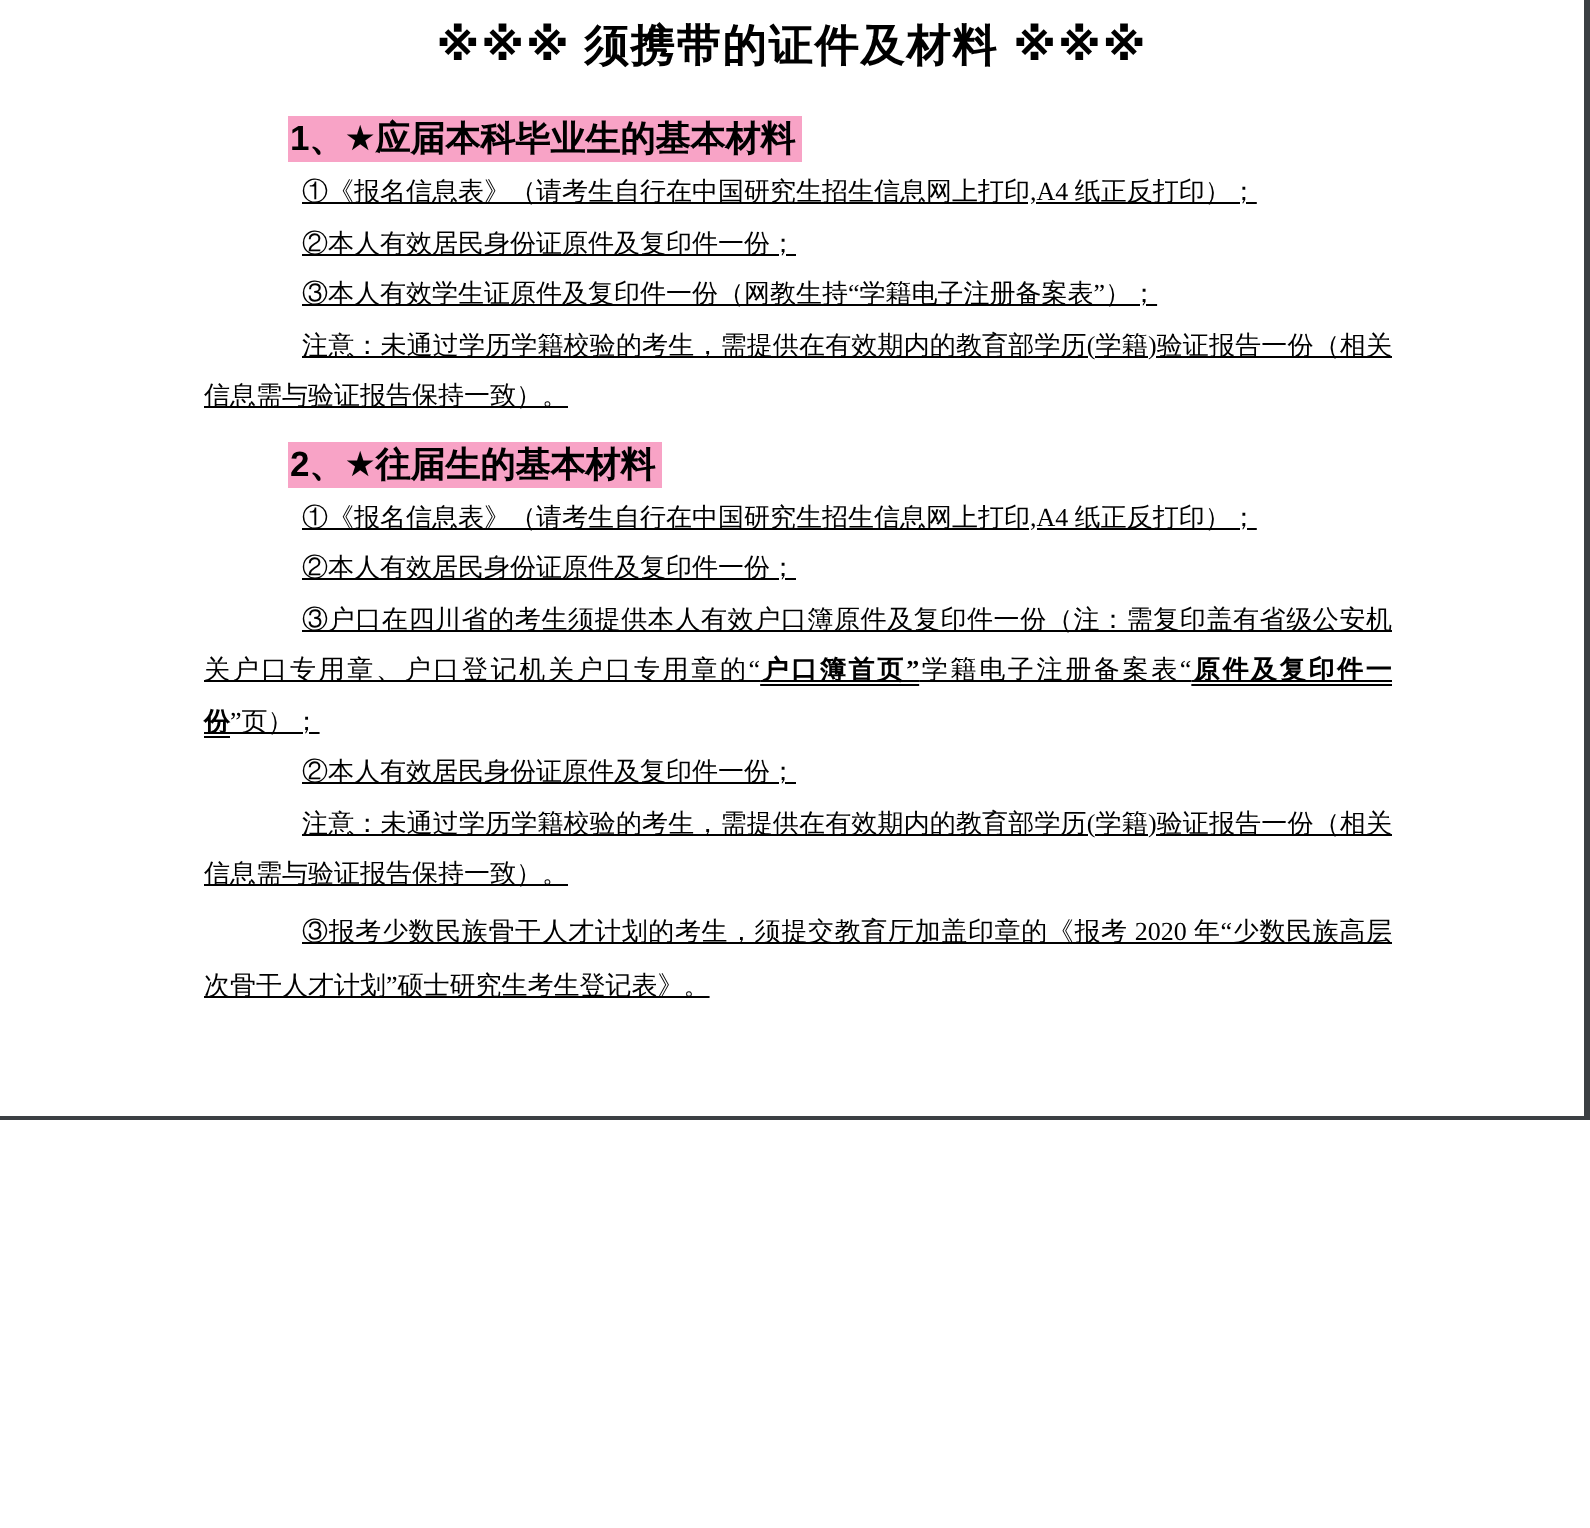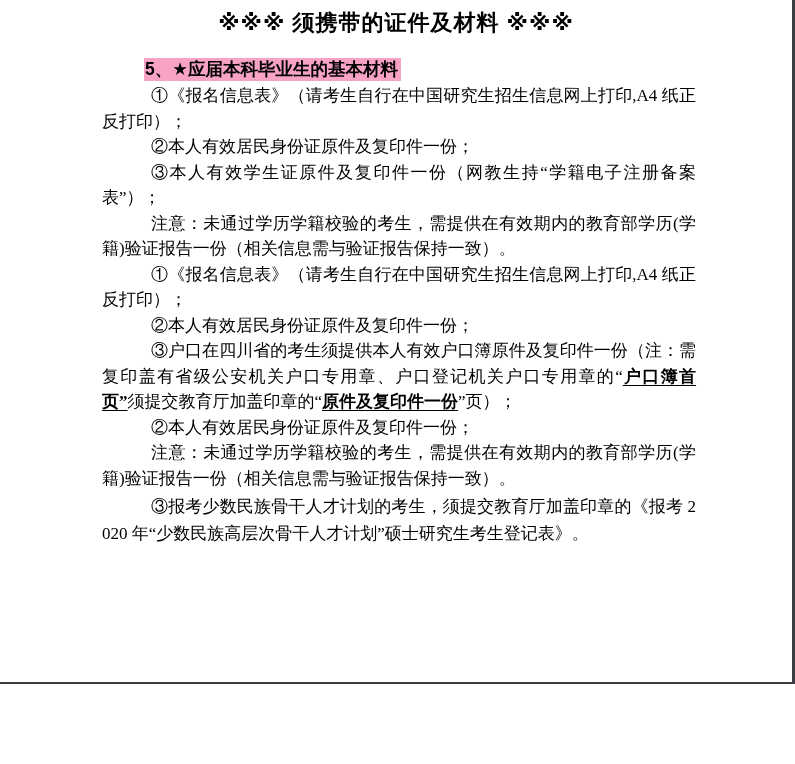--- a/index.html
+++ b/index.html
@@ -3,21 +3,21 @@
 <meta charset="utf-8">
 <style>
   :root{
     --hl:#f8a3c6;
     --border:#3b3f43;
     --ink:#000000;
   }
   html,body{margin:0;padding:0;background:#ffffff;}
   .page{
     position:relative;
-    width:795px;height:684px;
+    width:795px;height:560px;
     box-sizing:border-box;
     background:#ffffff;
     border-right:3px solid var(--border);
     border-bottom:2px solid var(--border);
     overflow:hidden;
     color:var(--ink);
     font-family:"Liberation Serif","DejaVu Serif",serif;
   }
   .title{
     margin:8px 0 20px 0;
@@ -41,57 +41,61 @@
     line-height:23px;
   }
   .sec + .sec .sec-head{margin-top:10px;}
   .hl{
     background:var(--hl);
     padding:1px 3px 2px 1px;
     box-decoration-break:clone;
   }
   .para{
     margin:0;
-    font-size:17px;
+    font-size:13px;
     line-height:25.5px;
     text-align:justify;
     text-indent:49px;
     word-break:break-all;
+    text-decoration:underline;
   }
   .para.loose{
     line-height:27px;
     margin-top:2px;
   }
   .b{font-weight:bold;}
   .u{text-decoration:underline;text-underline-offset:3px;}
 </style>
 </head>
 <body>
 
 <div class="page">
   <h1 class="title">※※※ 须携带的证件及材料 ※※※</h1>
   <div class="content">
     <div>
   <div class="sec">
     <div class="sec-head">
-      <span class="hl">5、★应届本科毕业生的基本材料</span>
+      <span class="hl">1、★应届本科毕业生的基本材料</span>
     </div>
     <div>
             <p class="para"><span>①《报名信息表》（请考生自行在中国研究生招生信息网上打印,A4 纸正反打印）；</span></p>
             <p class="para"><span>②本人有效居民身份证原件及复印件一份；</span></p>
             <p class="para"><span>③本人有效学生证原件及复印件一份（网教生持“学籍电子注册备案表”）；</span></p>
             <p class="para"><span>注意：未通过学历学籍校验的考生，需提供在有效期内的教育部学历(学籍)验证报告一份（相关信息需与验证报告保持一致）。</span></p>
           </div>
   </div>
 
   <div class="sec">
+    <div class="sec-head">
+      <span class="hl">2、★往届生的基本材料</span>
+    </div>
     <div>
             <p class="para"><span>①《报名信息表》（请考生自行在中国研究生招生信息网上打印,A4 纸正反打印）；</span></p>
             <p class="para"><span>②本人有效居民身份证原件及复印件一份；</span></p>
-            <p class="para"><span>③户口在四川省的考生须提供本人有效户口簿原件及复印件一份（注：需复印盖有省级公安机关户口专用章、户口登记机关户口专用章的“</span><span class="b u">户口簿首页”</span><span>须提交教育厅加盖印章的“</span><span class="b u">原件及复印件一份</span><span>”页）；</span></p>
+            <p class="para"><span>③户口在四川省的考生须提供本人有效户口簿原件及复印件一份（注：需复印盖有省级公安机关户口专用章、户口登记机关户口专用章的“</span><span class="b u">户口簿首页”</span><span>学籍电子注册备案表“</span><span class="b u">原件及复印件一份</span><span>”页）；</span></p>
             <p class="para"><span>②本人有效居民身份证原件及复印件一份；</span></p>
             <p class="para"><span>注意：未通过学历学籍校验的考生，需提供在有效期内的教育部学历(学籍)验证报告一份（相关信息需与验证报告保持一致）。</span></p>
           </div>
   </div>
 
   <div class="sec">
     <div>
             <p class="para loose"><span>③报考少数民族骨干人才计划的考生，须提交教育厅加盖印章的《报考 2020 年“少数民族高层次骨干人才计划”硕士研究生考生登记表》。</span></p>
           </div>
   </div>

